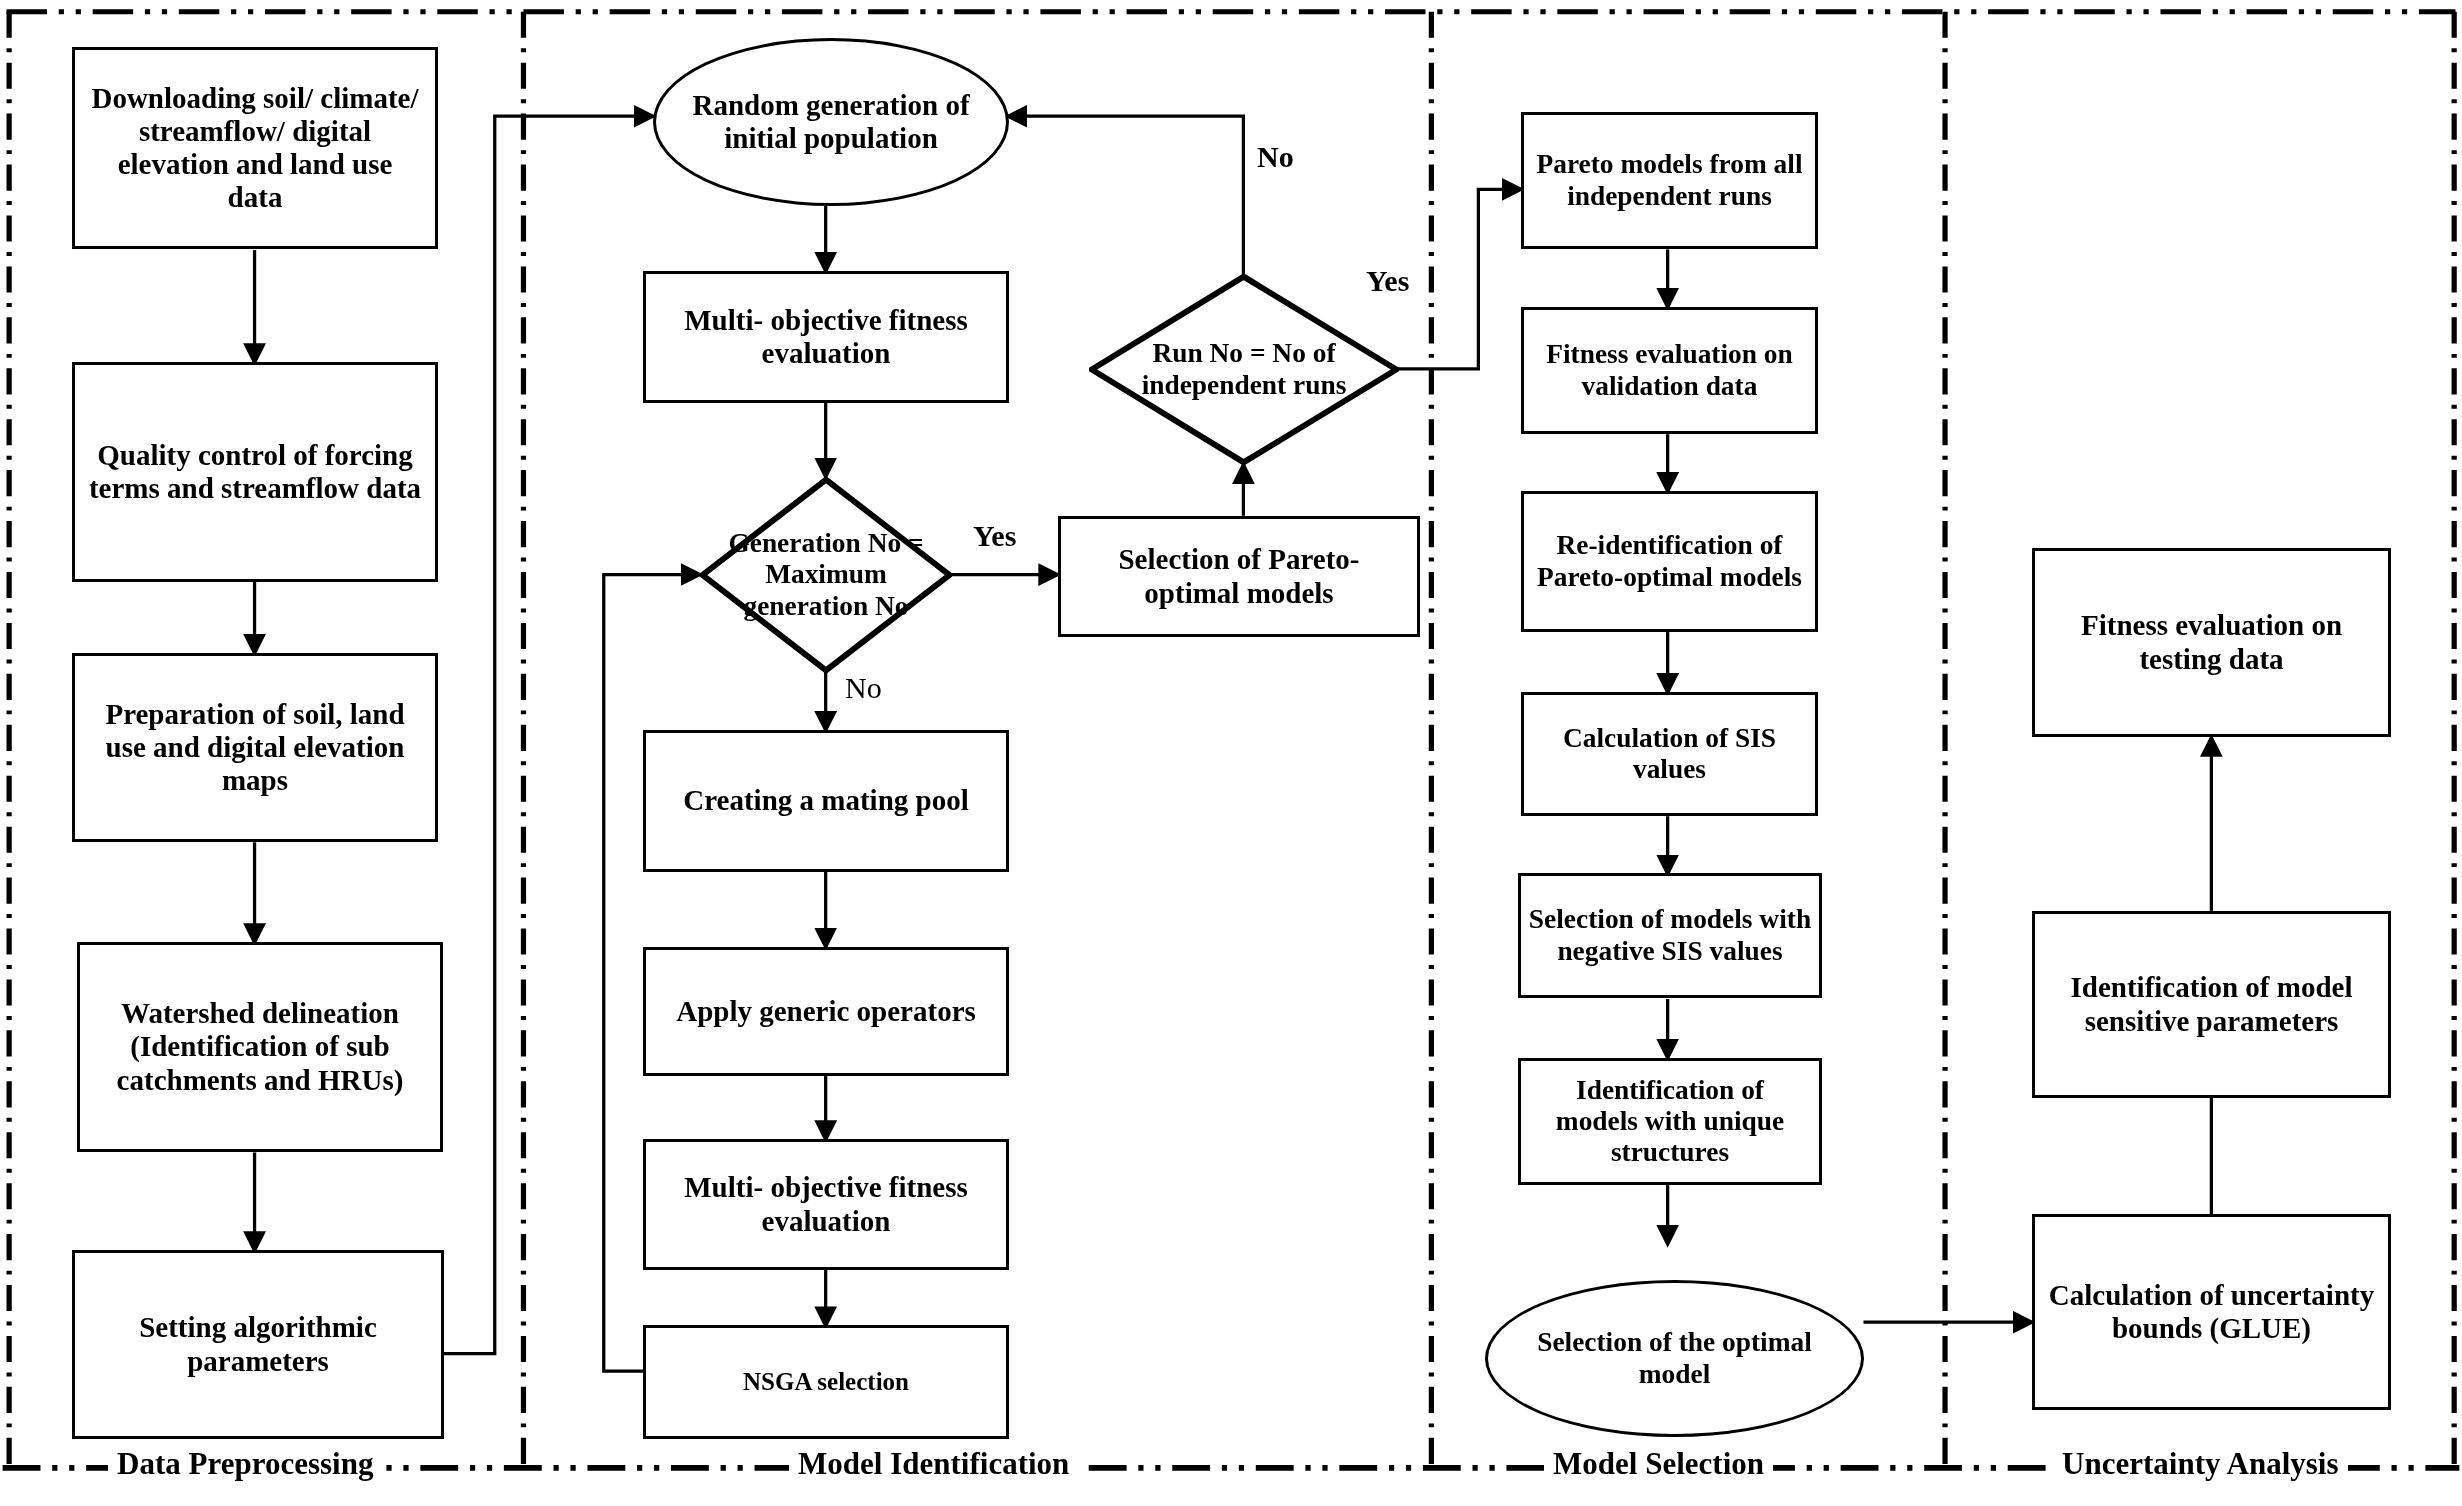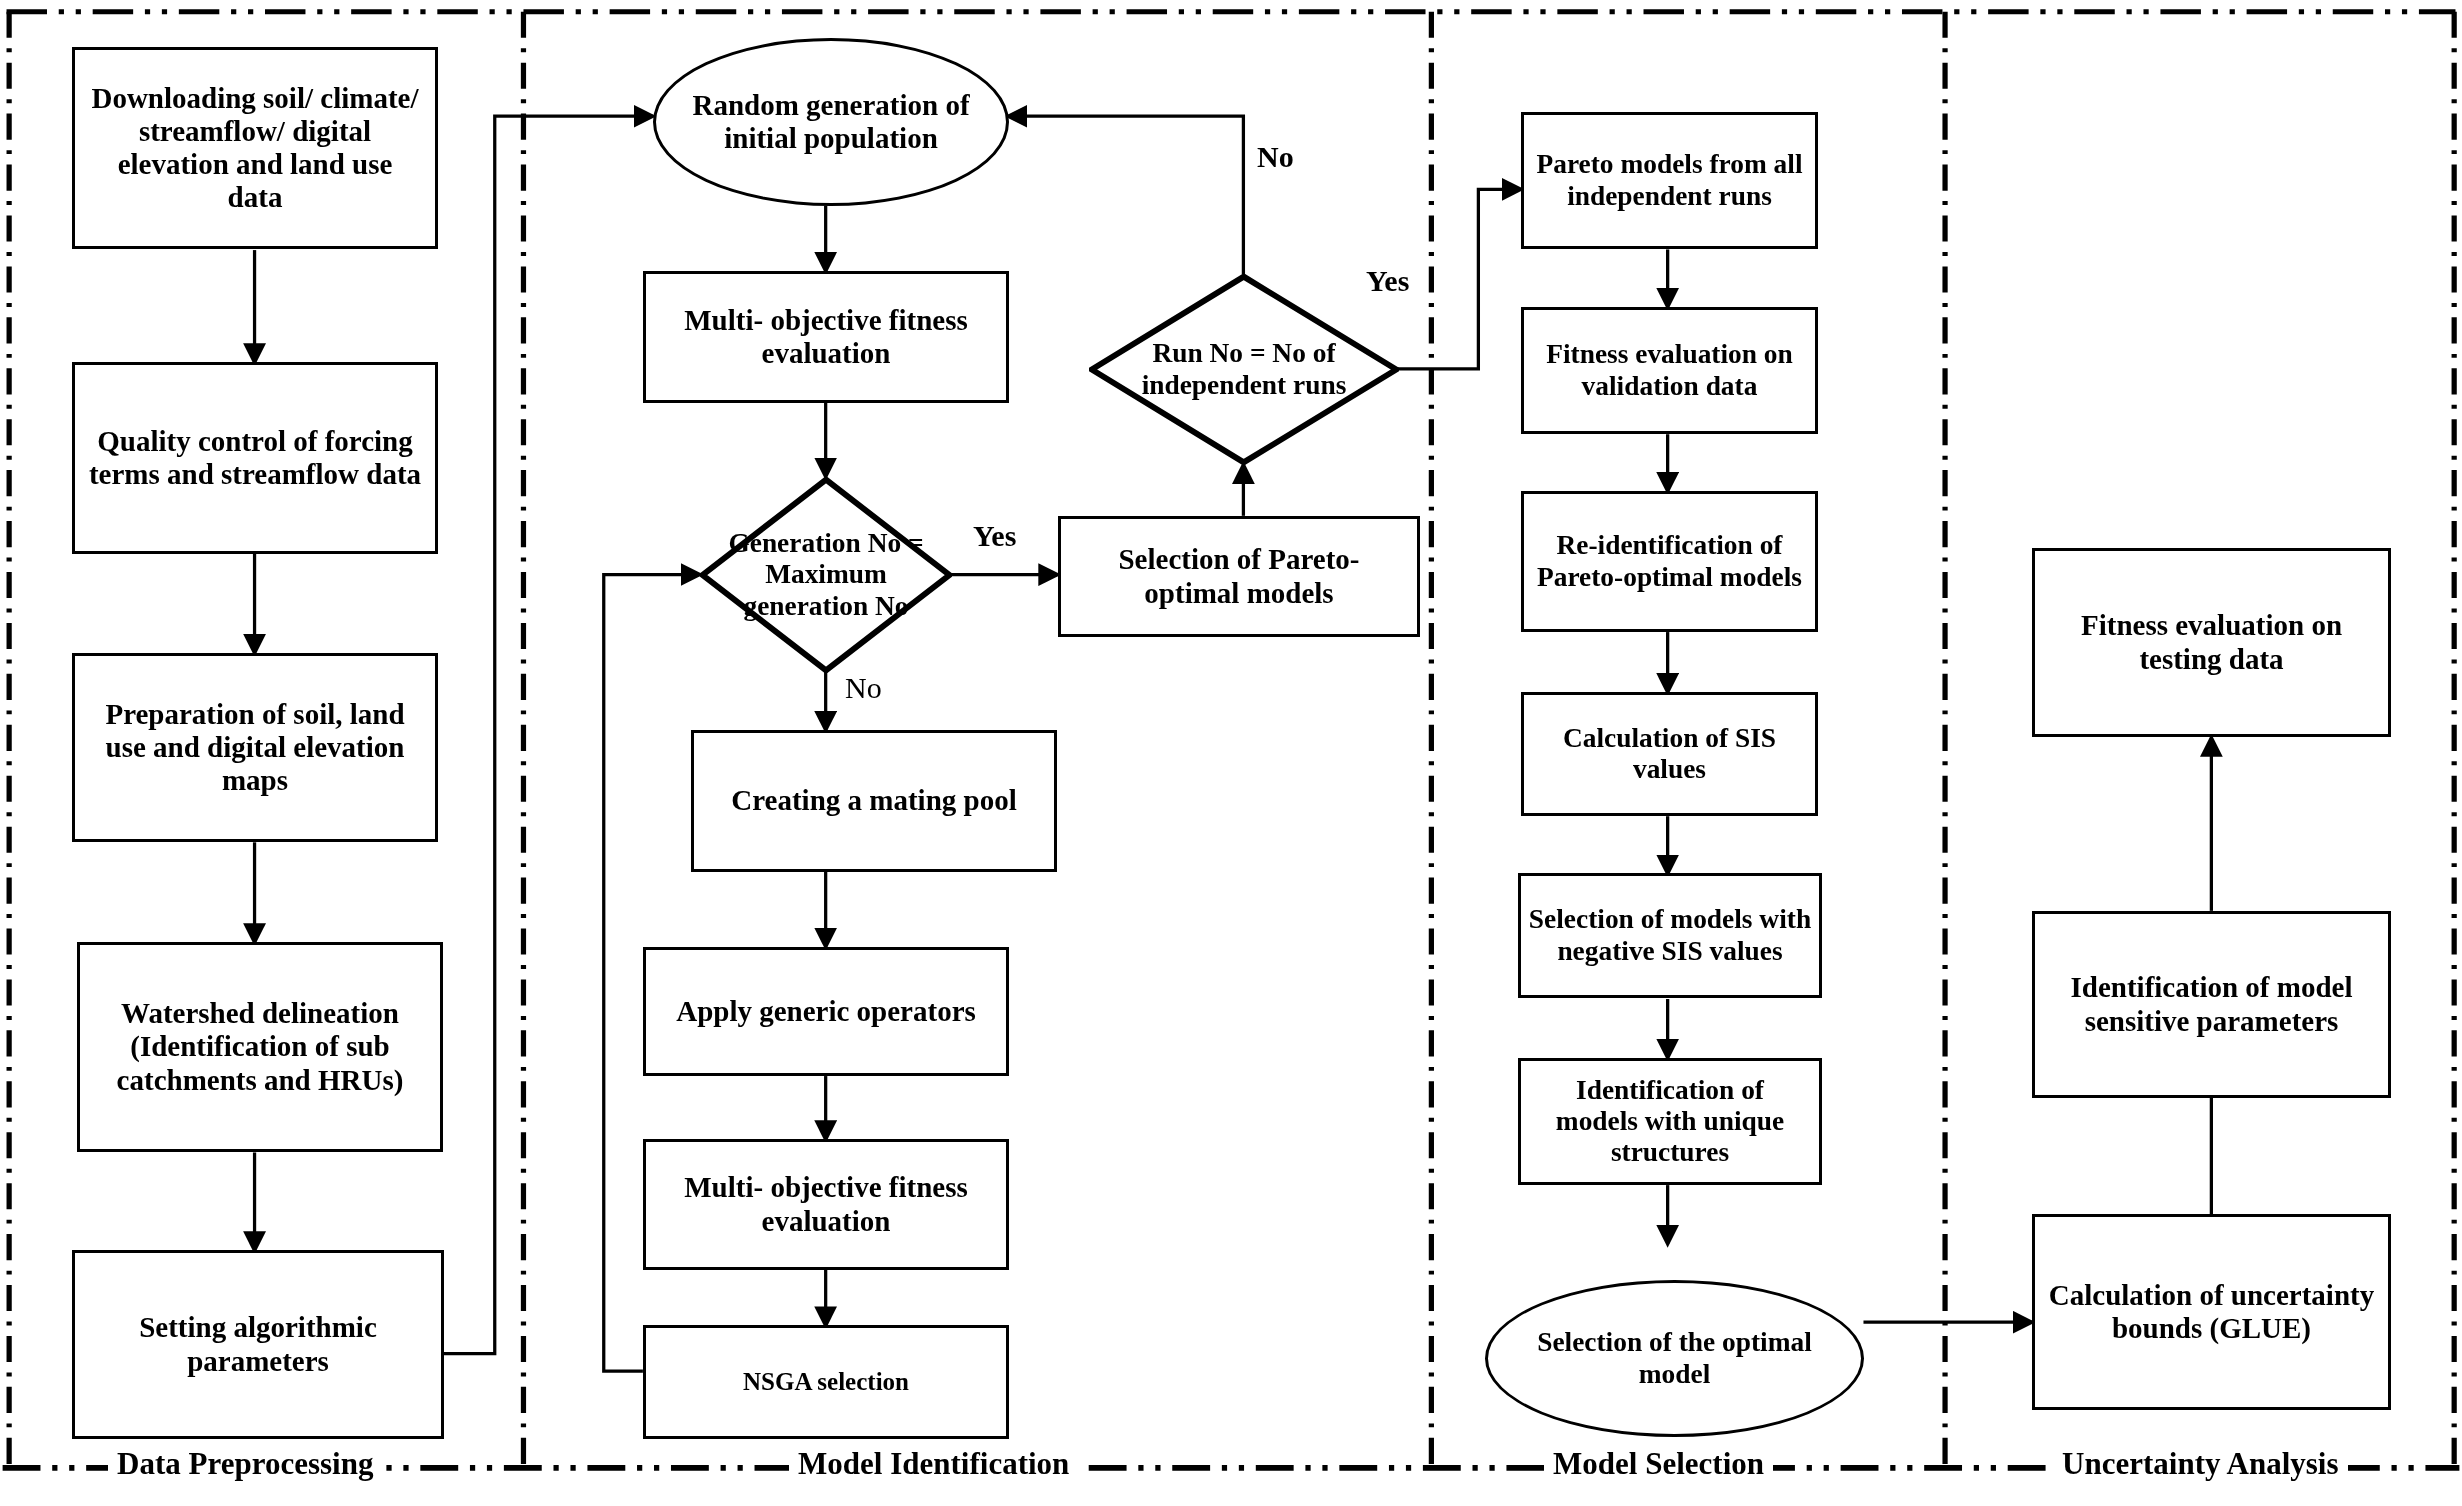--- a/index.html
+++ b/index.html
@@ -167,21 +167,21 @@
     <g stroke="#000" stroke-width="5" fill="none">
       <line x1="3388" y1="1920" x2="3388" y2="1540" marker-end="url(#ah)"></line>
       <line x1="3388" y1="1395" x2="3388" y2="1130" marker-end="url(#ah)"></line>
     </g>
   </svg>
 
   <div class="node rect" style="left:72px; top:47px; width:366px; height:202px; font-size:29px; padding:0 11.8px;">
     <span class="txt">Downloading   soil/ climate/ streamflow/ digital elevation and   land use data</span>
   </div>
 
-  <div class="node rect" style="left:72px; top:362px; width:366px; height:192px; font-size:29px; padding:0 11.8px;">
+  <div class="node rect" style="left:72px; top:362px; width:366px; height:220px; font-size:29px; padding:0 11.8px;">
     <span class="txt">Quality control of forcing terms and streamflow data</span>
   </div>
 
   <div class="node rect" style="left:72px; top:653px; width:366px; height:189px; font-size:29px; padding:0 11.8px;">
     <span class="txt">Preparation of soil, land use and digital elevation maps</span>
   </div>
 
   <div class="node rect" style="left:77px; top:942px; width:366px; height:210px; font-size:29px; padding:0 7.8px;">
     <span class="txt">Watershed delineation (Identification of sub catchments and HRUs)</span>
   </div>
@@ -200,21 +200,21 @@
 
   <div class="diamond-wrap" style="left:700px; top:477px; width:252px; height:196px;">
     <svg class="diamond-shape" viewBox="0 0 386 300" preserveAspectRatio="none">
       <polygon points="193,4 382,150 193,296 4,150" fill="#fff" stroke="#000" stroke-width="9"></polygon>
     </svg>
     <div class="diamond-label" style="font-size:27.4px;">
       <span class="txt">Generation No = Maximum generation No</span>
     </div>
   </div>
 
-  <div class="node rect" style="left:643px; top:730px; width:366px; height:142px; font-size:29px; padding:0 9.1px;margin-left:48px;">
+  <div class="node rect" style="left:643px; top:730px; width:366px; height:142px; font-size:29px; padding:0 9.1px;">
     <span class="txt">Creating a mating pool</span>
   </div>
 
   <div class="node rect" style="left:643px; top:947px; width:366px; height:129px; font-size:29px; padding:0 9.1px;">
     <span class="txt">Apply generic operators</span>
   </div>
 
   <div class="node rect" style="left:643px; top:1139px; width:366px; height:131px; font-size:29px; padding:0 9.1px;">
     <span class="txt">Multi- objective fitness evaluation</span>
   </div>

